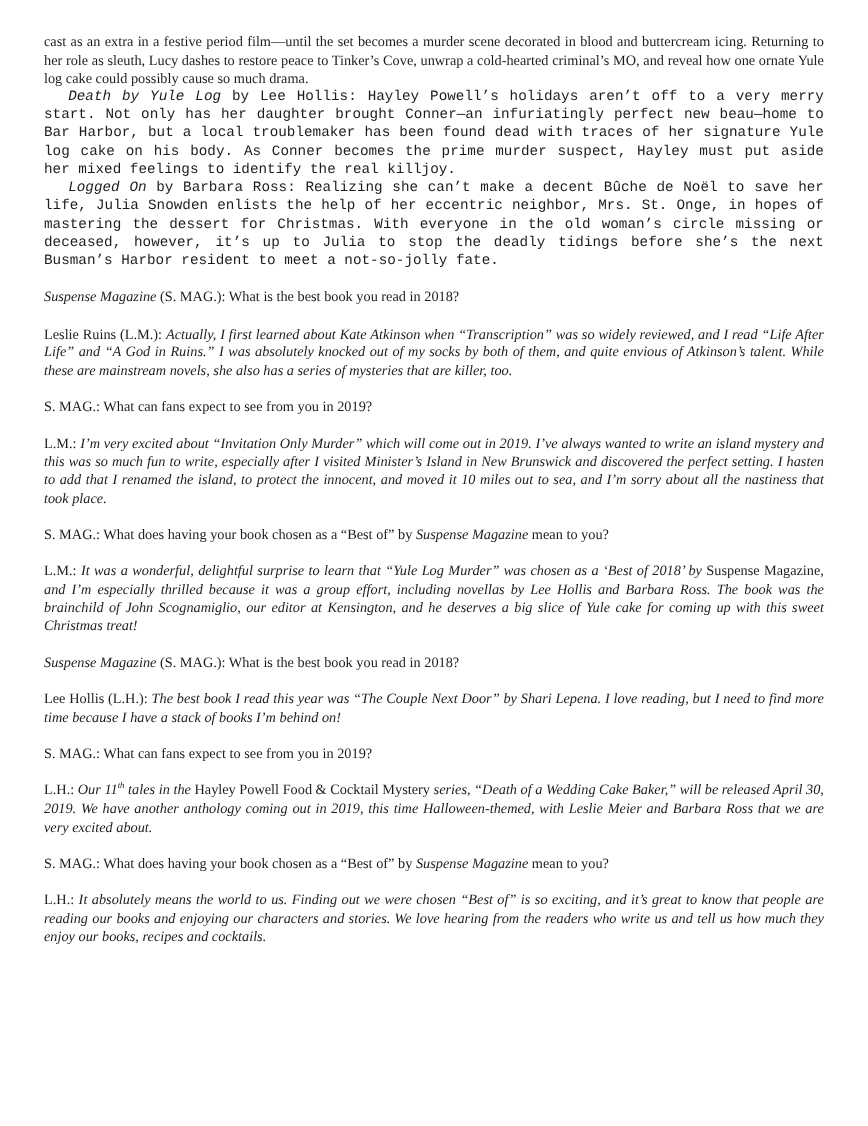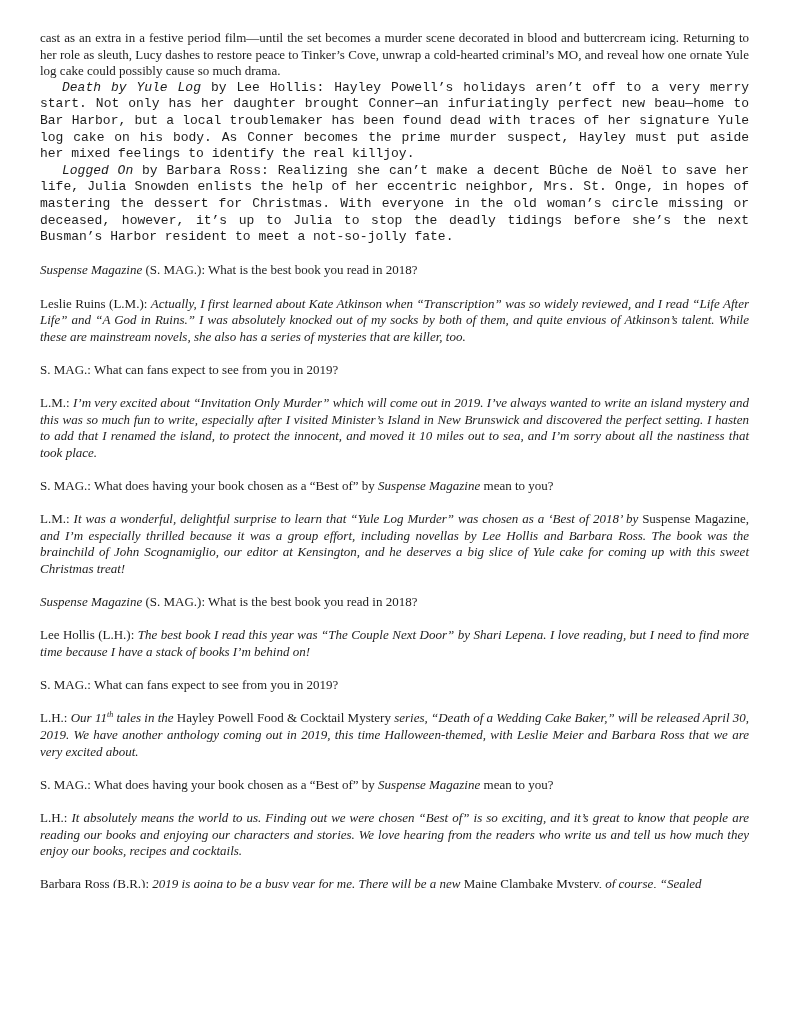--- a/index.html
+++ b/index.html
@@ -78,19 +78,18 @@
       <p class="gap"><span>S. MAG.: What can fans expect to see from you in 2019?</span></p>
       <p class="gap"><span>L.M.: </span><i>I’m very excited about “Invitation Only Murder” which will come out in 2019. I’ve always wanted to write an island mystery and this was so much fun to write, especially after I visited Minister’s Island in New Brunswick and discovered the perfect setting. I hasten to add that I renamed the island, to protect the innocent, and moved it 10 miles out to sea, and I’m sorry about all the nastiness that took place.</i></p>
       <p class="gap"><span>S. MAG.: What does having your book chosen as a “Best of” by </span><i>Suspense Magazine</i><span> mean to you?</span></p>
       <p class="gap"><span>L.M.: </span><i>It was a wonderful, delightful surprise to learn that “Yule Log Murder” was chosen as a ‘Best of 2018’ by </i><span>Suspense Magazine,</span><i> and I’m especially thrilled because it was a group effort, including novellas by Lee Hollis and Barbara Ross. The book was the brainchild of John Scognamiglio, our editor at Kensington, and he deserves a big slice of Yule cake for coming up with this sweet Christmas treat!</i></p>
       <p class="gap"><i>Suspense Magazine</i><span> (S. MAG.): What is the best book you read in 2018?</span></p>
       <p class="gap"><span>Lee Hollis (L.H.): </span><i>The best book I read this year was “The Couple Next Door” by Shari Lepena. I love reading, but I need to find more time because I have a stack of books I’m behind on!</i></p>
       <p class="gap"><span>S. MAG.: What can fans expect to see from you in 2019?</span></p>
       <p class="gap"><span>L.H.: </span><i>Our 11</i><sup><i>th</i></sup><i> tales in the </i><span>Hayley Powell Food &amp; Cocktail Mystery</span><i> series, “Death of a Wedding Cake Baker,” will be released April 30, 2019. We have another anthology coming out in 2019, this time Halloween-themed, with Leslie Meier and Barbara Ross that we are very excited about.</i></p>
       <p class="gap"><span>S. MAG.: What does having your book chosen as a “Best of” by </span><i>Suspense Magazine</i><span> mean to you?</span></p>
       <p class="gap"><span>L.H.: </span><i>It absolutely means the world to us. Finding out we were chosen “Best of” is so exciting, and it’s great to know that people are reading our books and enjoying our characters and stories. We love hearing from the readers who write us and tell us how much they enjoy our books, recipes and cocktails.</i></p>
-      <p class="gap"><span>Barbara Ross (B.R.): </span><i>2019 is going to be a busy year for me. There will be a new </i><span>Maine Clambake Mystery,</span><i> of course, “Sealed</i></p>
     </div>
   <div class="footer">
     <span class="page-number">66</span>
     <span class="issue-info">Suspense Magazine November / December 2018 / Vol. 084</span>
   </div>
 </div>
 
 </body></html>

